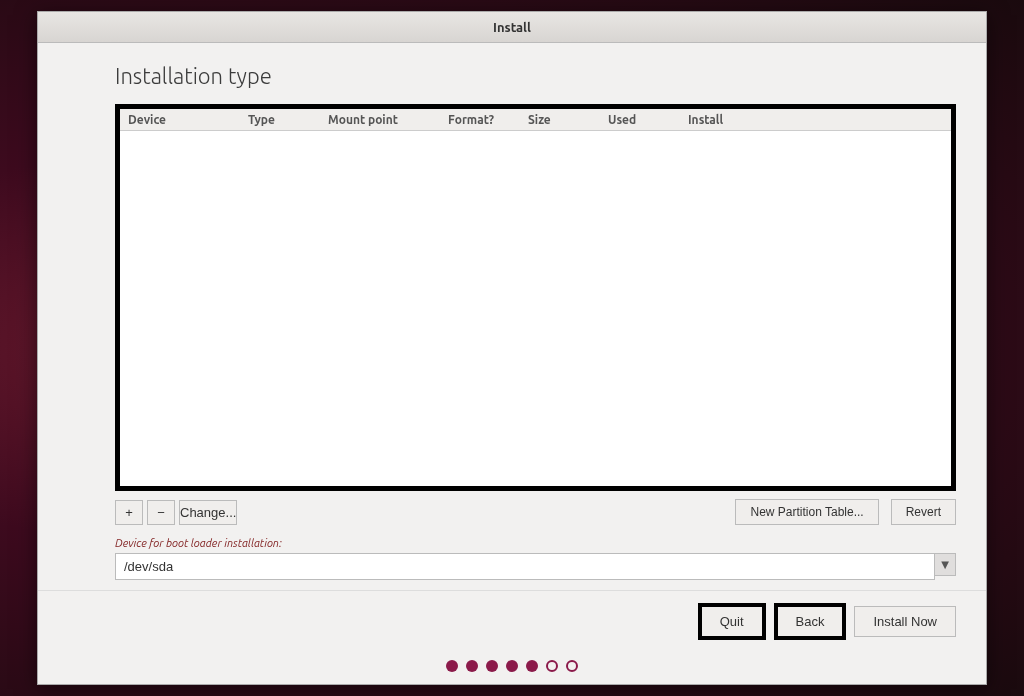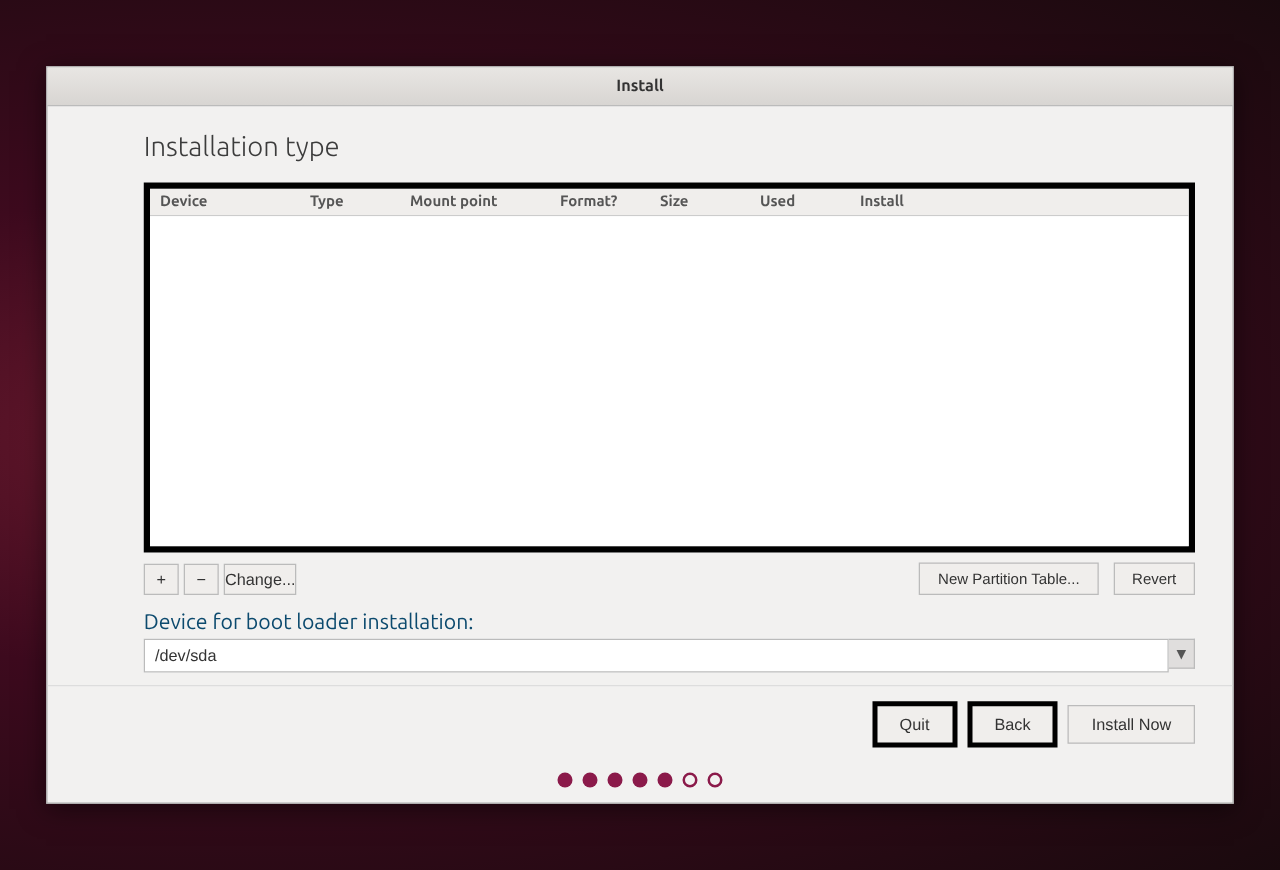--- a/index.html
+++ b/index.html
@@ -15,21 +15,21 @@
       background: #3d0a1e;
       background-image: radial-gradient(ellipse at 20% 50%, #6b1a2e 0%, #3d0a1e 40%, #1a0a0e 100%);
       display: flex;
       align-items: center;
       justify-content: center;
       font-family: 'Ubuntu', 'DejaVu Sans', sans-serif;
     }
 
     .window {
       width: 950px;
-      height: 590px;
+      height: 674px;
       background: #f2f1f0;
       border: 1px solid #aaa;
       display: flex;
       flex-direction: column;
       box-shadow: 0 4px 20px rgba(0,0,0,0.5);
     }
 
     .title-bar {
       background: linear-gradient(to bottom, #e8e6e3, #d8d5d2);
       padding: 8px 16px;
@@ -127,23 +127,24 @@
       font-size: 12px;
       cursor: pointer;
       color: #333;
     }
 
     .bootloader-section {
       margin-top: 4px;
     }
 
     .bootloader-label {
-      font-size: 17px;
-      color: #0c4a6e;
+      font-size: 11px;
+      color: #7f1d1d;
       margin-bottom: 4px;
+      font-style: italic;
     }
 
     .bootloader-select-container {
       display: flex;
       align-items: flex-start;
     }
 
     .bootloader-select {
       flex: 1;
       background: #fff;

